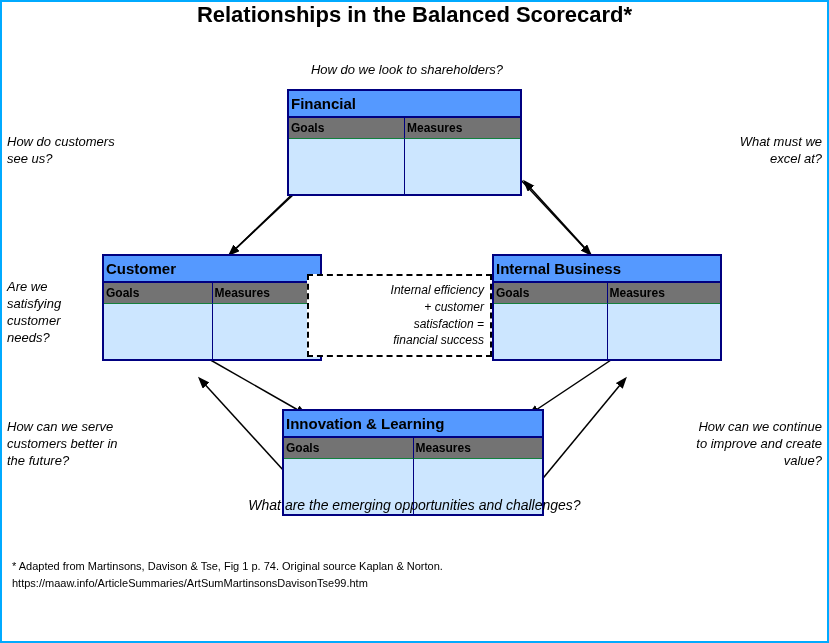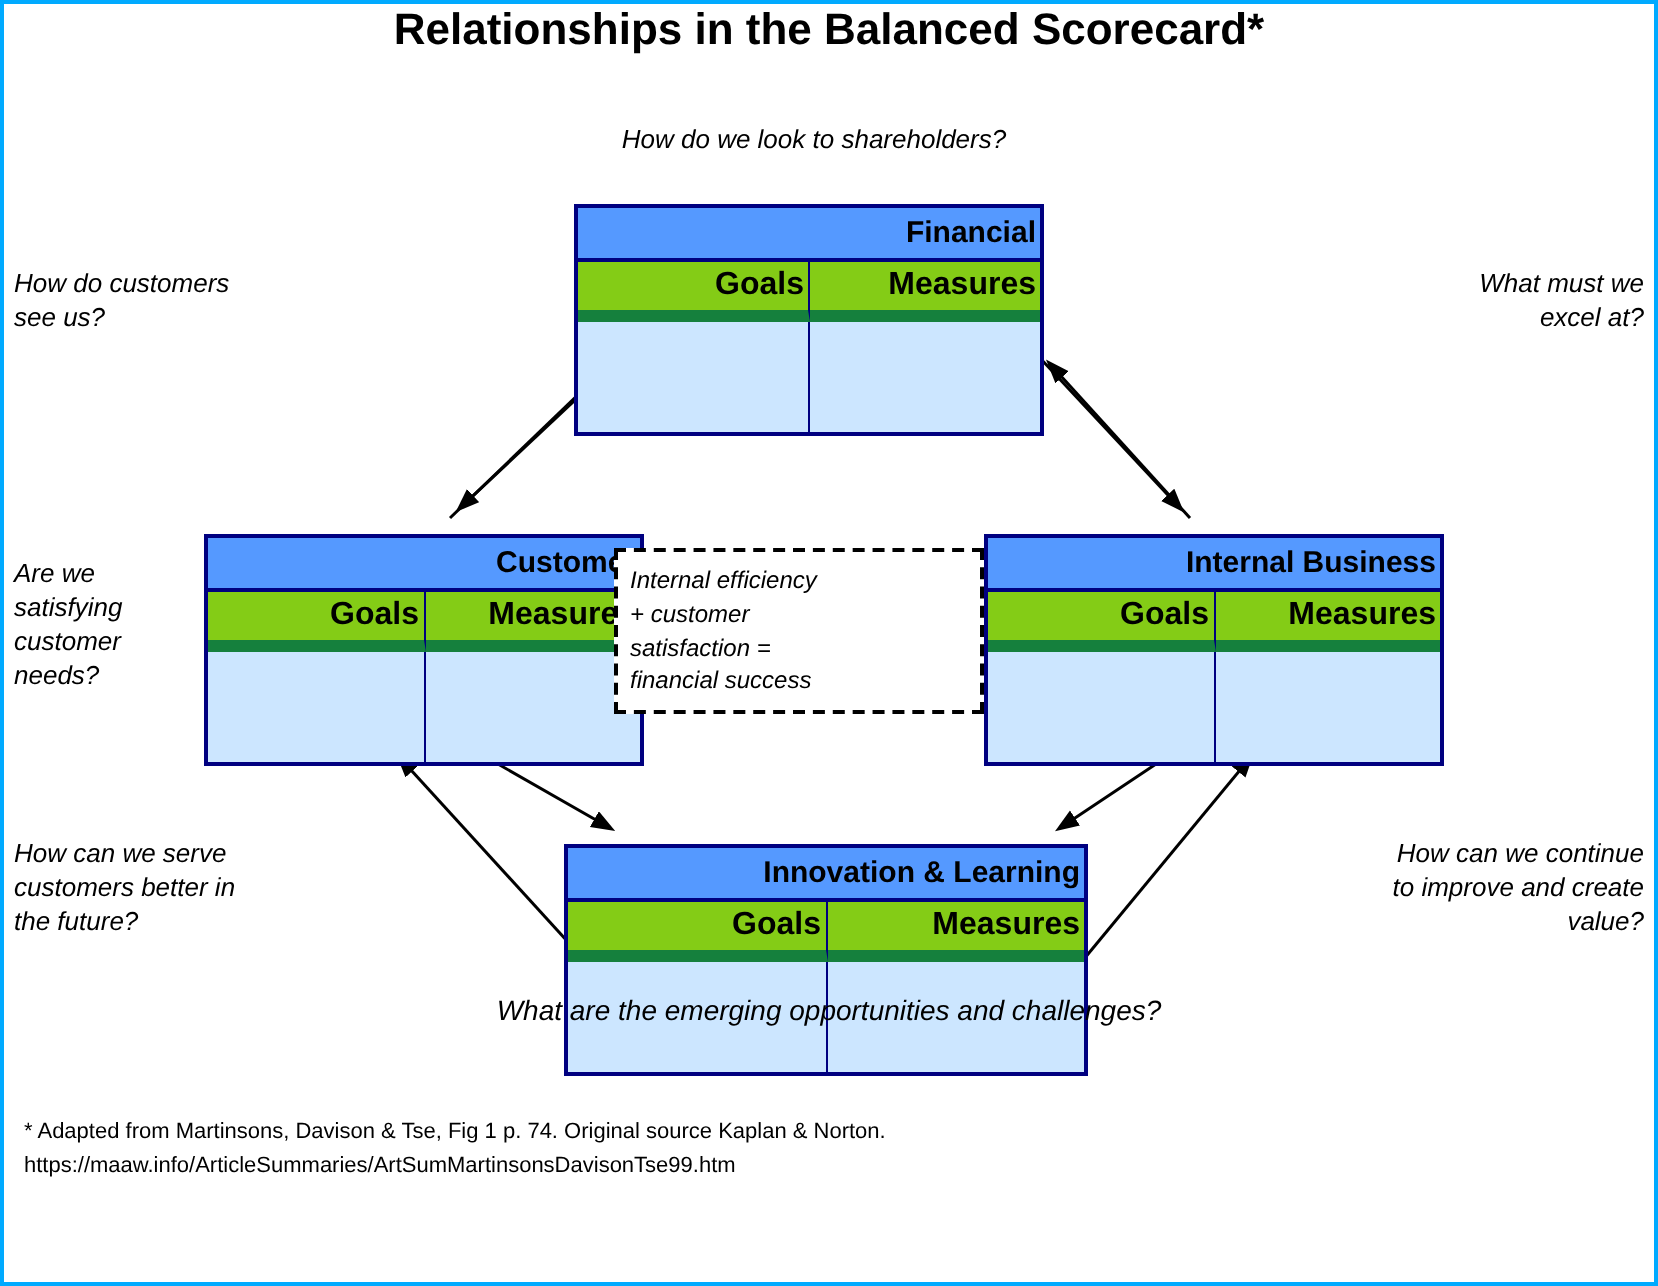--- a/index.html
+++ b/index.html
@@ -27,44 +27,43 @@
     }
     .diagram-area {
       position: relative;
       width: 100%;
       height: 565px;
     }
     
     .sc-box {
       position: absolute;
       border: 2px solid #000080;
-      background: #84cc16;
-      text-align: right;
-      margin-top: 13px;
+      background: #737373;
+      text-align: left;
     }
     .sc-box .box-title {
       background: #5599ff;
       color: #000;
       font-weight: bold;
       font-size: 15px;
       padding: 4px 2px;
       border-bottom: 2px solid #000080;
     }
     .sc-box .box-cols {
       display: flex;
       border-top: none;
     }
     .sc-box .box-col {
       flex: 1;
       border-right: 1px solid #000080;
-      font-size: 16px;
+      font-size: 12px;
       font-weight: bold;
       padding: 3px 2px;
       color: #000;
-      border-bottom: 6px solid #15803d;
+      border-bottom: 1px solid #15803d;
     }
     .sc-box .box-col:last-child {
       border-right: none;
     }
     .sc-box .box-body {
       display: flex;
       height: 55px;
     }
     .sc-box .box-body-col {
       flex: 1;
@@ -183,21 +182,21 @@
       <div class="box-cols">
         <div class="box-col">Goals</div>
         <div class="box-col">Measures</div>
       </div>
       <div class="box-body">
         <div class="box-body-col"></div>
         <div class="box-body-col"></div>
       </div>
     </div>
 
-    <div style="position:absolute; left:305px; top:240px; width:185px; border: 2px dashed #000; padding:6px; background:#fff; text-align:left; font-style:italic; font-size:12px; line-height:1.4;">
+    <div style="position:absolute; left:305px; top:240px; width:185px; border: 2px dashed #000; padding:6px; background:#fff; text-align:right; font-style:italic; font-size:12px; line-height:1.4;">
       <span>Internal efficiency<br>+ customer<br>satisfaction =<br>financial success</span>
     </div>
 
     <div class="annotation" style="top:28px; left:230px; width:350px; font-style:italic;">How do we look to shareholders?</div>
 
     <div class="annotation" style="top:100px; left:5px; width:110px; text-align:left; font-style:italic; line-height:1.3;">
       <span>How do customers see us?</span>
     </div>
 
     <div class="annotation" style="top:100px; right:5px; width:110px; text-align:right; font-style:italic; line-height:1.3;">

